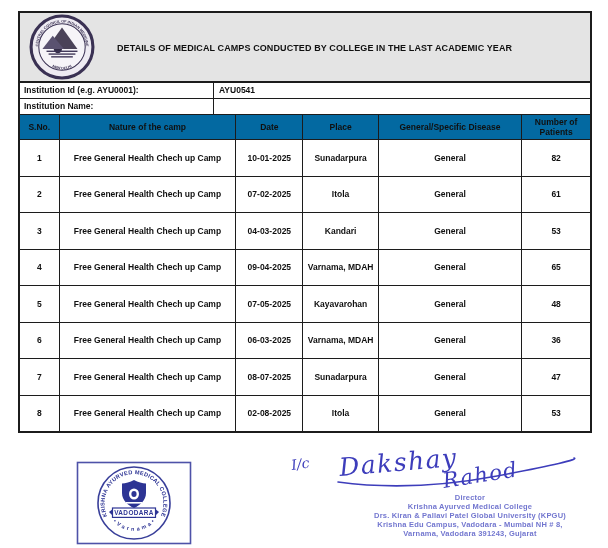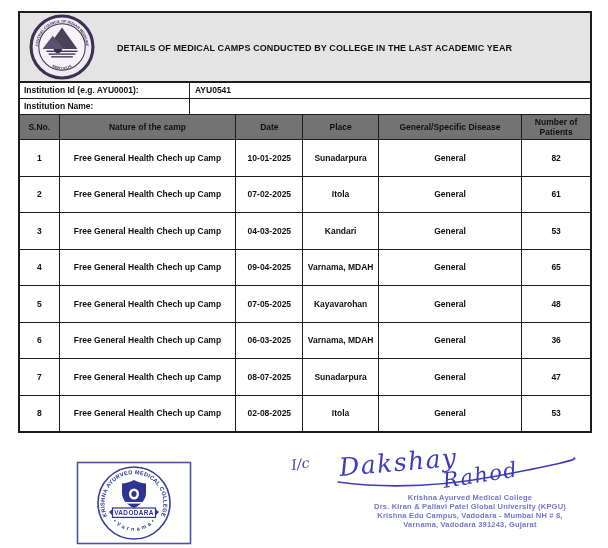--- a/index.html
+++ b/index.html
@@ -6,25 +6,25 @@
   body { font-family:"Liberation Sans", sans-serif; }
   .page { position:relative; width:608px; height:548px; background:#ffffff; overflow:hidden; }
 
   .sheet { position:absolute; left:18px; top:11px; width:574px; border:2px solid #1c1c1c; box-sizing:border-box; background:#fff; }
 
   .header-box { height:68px; background:#e4e4e4; border-bottom:2px solid #1c1c1c; position:relative; }
   .ccim-seal { position:absolute; left:9px; top:1px; width:66px; height:66px; }
   .doc-title { position:absolute; left:97px; top:30px; font-size:9px; font-weight:bold; color:#101010; letter-spacing:0.1px; white-space:nowrap; }
 
   .inst-row { display:flex; height:15px; border-bottom:1.5px solid #1c1c1c; font-size:8.5px; font-weight:bold; color:#101010; line-height:15px; background:#fff; }
-  .inst-label { width:170px; border-right:1.5px solid #1c1c1c; padding-left:4px; box-sizing:border-box; }
+  .inst-label { width:194px; border-right:1.5px solid #1c1c1c; padding-left:4px; box-sizing:border-box; }
   .inst-value { flex:1; padding-left:5px; }
 
   table.camps { width:100%; border-collapse:collapse; table-layout:fixed; }
-  .camps th { background:#737373; border:1.5px solid #1c1c1c; border-top:none; font-size:8.5px; font-weight:bold; color:#101010; height:24px; padding:0 2px; line-height:10px; }
+  .camps th { background:#0369a1; border:1.5px solid #1c1c1c; border-top:none; font-size:8.5px; font-weight:bold; color:#101010; height:24px; padding:0 2px; line-height:10px; }
   .camps td { border:1.5px solid #1c1c1c; font-size:8.5px; font-weight:bold; color:#101010; text-align:center; height:35.5px; padding:0 3px; line-height:10.5px; }
   .camps th:first-child, .camps td:first-child { border-left:none; }
   .camps th:last-child,  .camps td:last-child  { border-right:none; }
   .camps tbody tr:last-child td { border-bottom:none; }
 
   .stamp-svg { position:absolute; left:76px; top:461px; width:116px; height:84px; }
   .sig-svg   { position:absolute; left:282px; top:436px; width:320px; height:66px; }
   .sig-block { position:absolute; left:345px; top:493px; width:250px; text-align:center; font-size:7.5px; font-weight:bold; color:#7276cf; line-height:9px; letter-spacing:0.2px; }
   .sig-block div { white-space:nowrap; }
 
@@ -189,19 +189,20 @@
   </svg>
 
   <svg class="sig-svg" viewBox="0 0 320 66" aria-hidden="true">
     <text x="10" y="34" class="hand" font-size="14" fill="#3d3dbb" transform="rotate(-8 10 34)">I/c</text>
     <text x="58" y="40" class="hand" font-size="25" fill="#3d3dbb" letter-spacing="1.5" transform="rotate(-5 58 40)">Dakshay</text>
     <text x="162" y="52" class="hand" font-size="21" fill="#3d3dbb" letter-spacing="1.5" transform="rotate(-9 162 52)">Rahod</text>
     <path d="M 56,46 Q 130,56 215,40 T 292,22" fill="none" stroke="#3d3dbb" stroke-width="1.6" stroke-linecap="round"></path>
   </svg>
 
   <div class="sig-block">
+    <div>Director</div>
     <div>Krishna Ayurved Medical College</div>
     <div>Drs. Kiran &amp; Pallavi Patel Global University (KPGU)</div>
     <div>Krishna Edu Campus, Vadodara - Mumbai NH # 8,</div>
     <div>Varnama, Vadodara 391243, Gujarat</div>
   </div>
 
 </div>
 
 </body></html>

